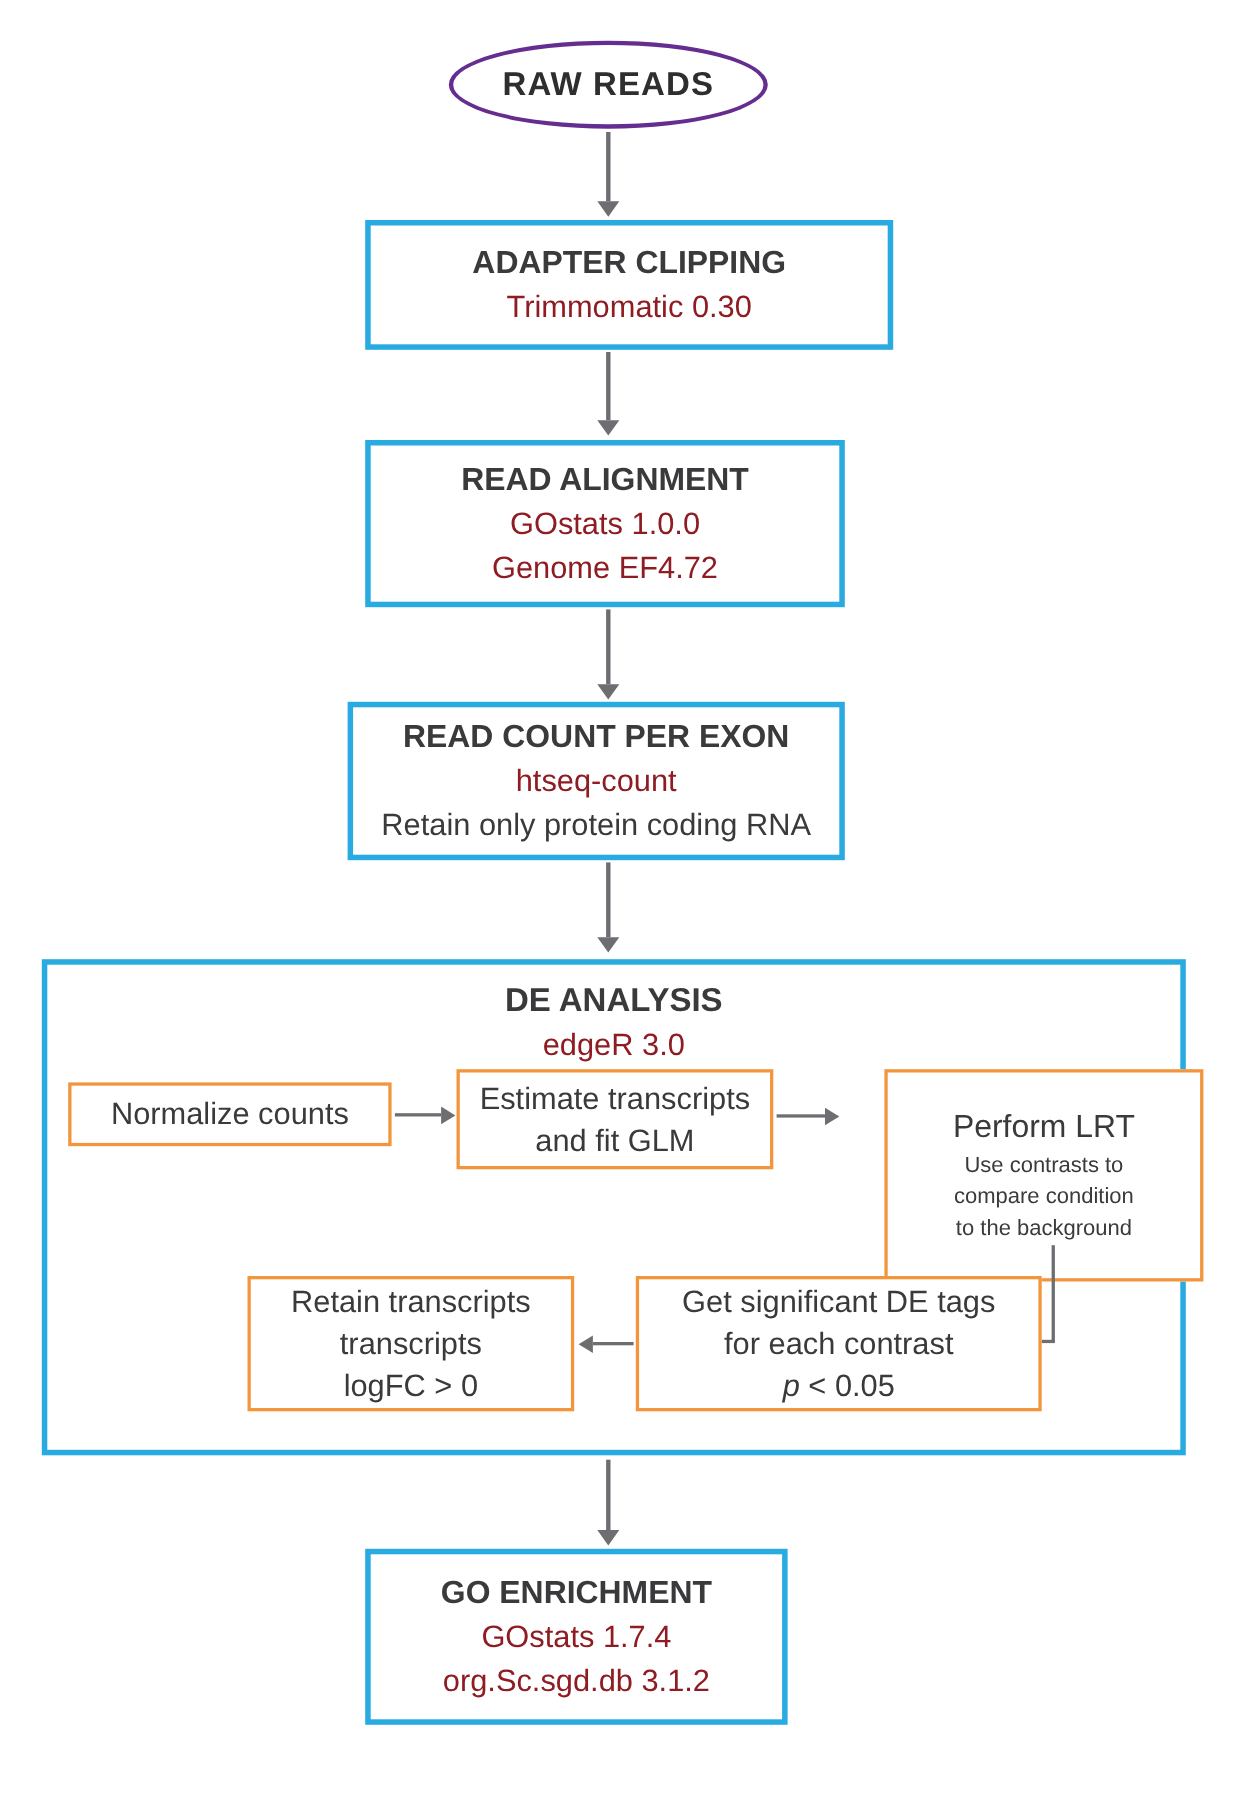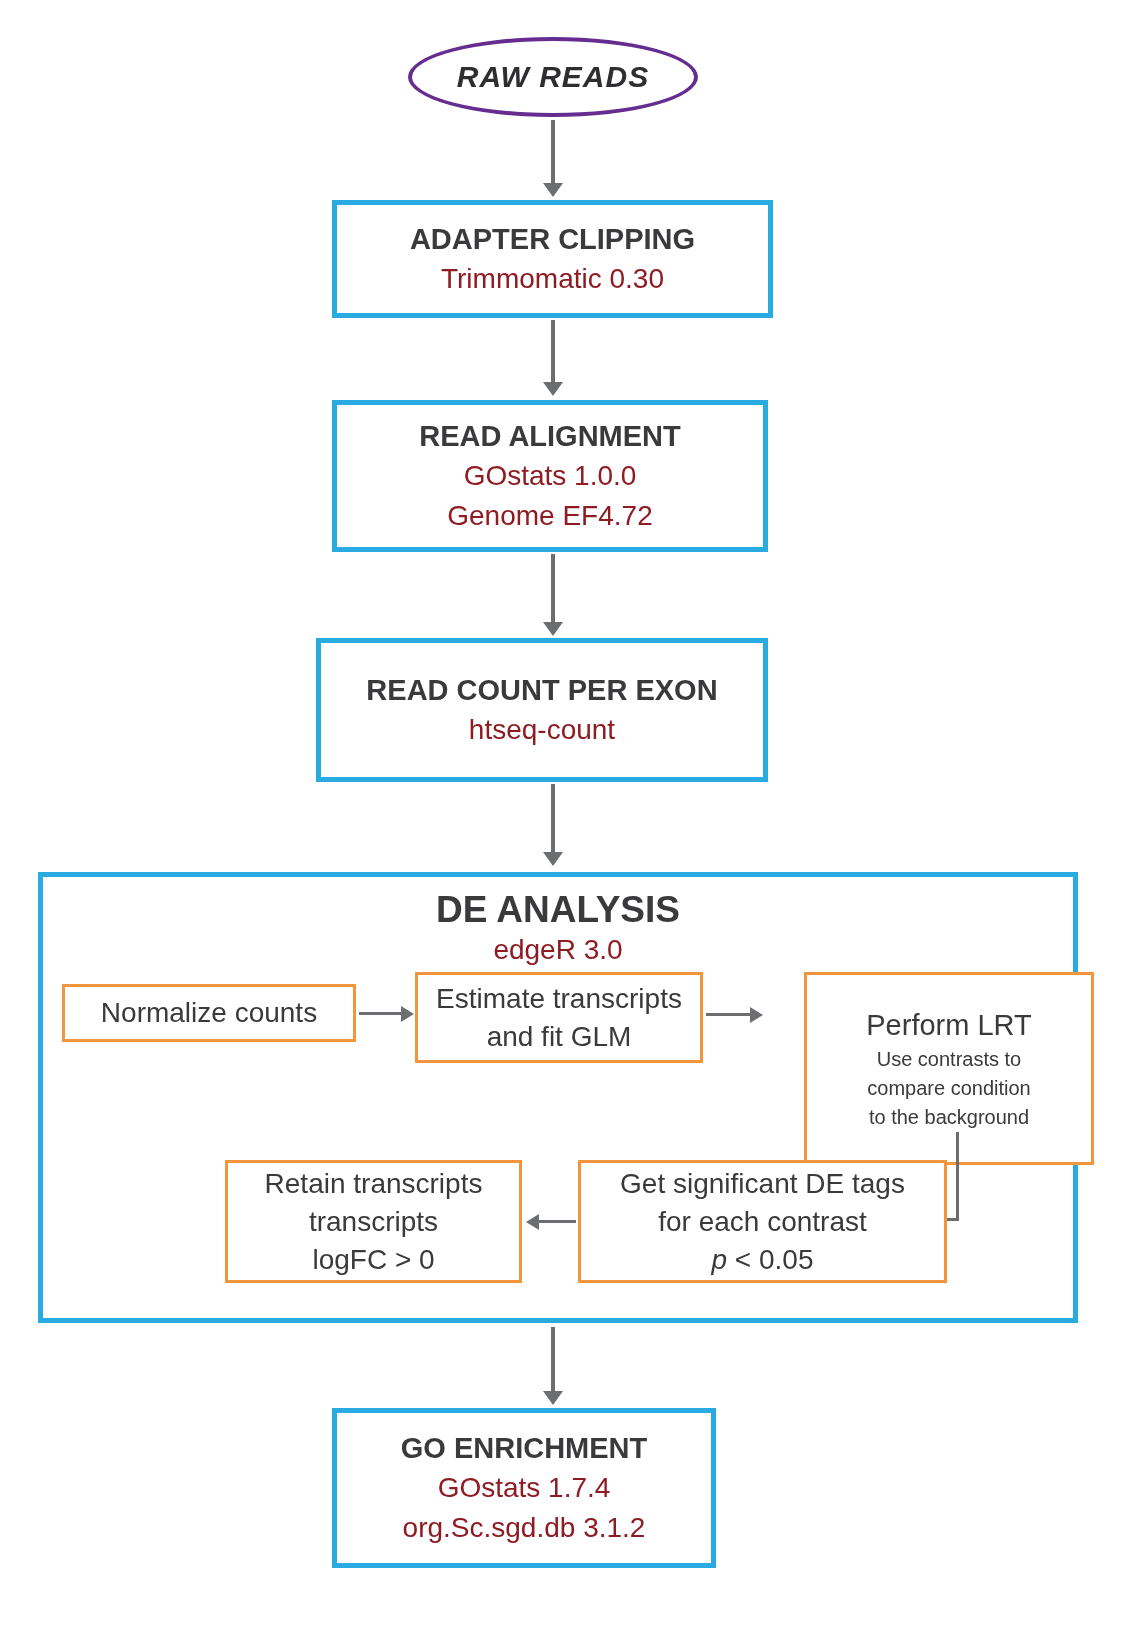--- a/index.html
+++ b/index.html
@@ -14,27 +14,27 @@
   body{font-family:"Liberation Sans","DejaVu Sans",sans-serif;color:var(--dark);}
   #canvas{position:relative;width:1123px;height:1630px;background:#ffffff;overflow:hidden;margin:0 auto;}
 
   
   .node{position:absolute;box-sizing:border-box;background:#ffffff;display:flex;flex-direction:column;align-items:center;justify-content:center;text-align:center;}
   .blue-box{border:5px solid var(--blue);}
   .orange-box{border:3px solid var(--orange);}
   .ellipse{border:4px solid var(--purple);border-radius:50%;}
 
   .node-title{font-size:29px;font-weight:bold;color:var(--dark);line-height:40px;}
-  .big-title{font-size:37px;font-weight:bold;color:var(--dark);line-height:40px;}
+  .big-title{font-size:30px;font-weight:bold;color:var(--dark);line-height:40px;}
   .tool-line{font-size:28px;color:var(--red);line-height:40px;}
   .note-line{font-size:28px;color:var(--dark);line-height:40px;}
   .step-line{font-size:28px;color:var(--dark);line-height:38px;}
   .step-title{font-size:29px;color:var(--dark);line-height:40px;}
   .step-small{font-size:20px;color:var(--dark);line-height:29px;}
-  .ellipse-label{font-size:30px;font-weight:bold;color:#2e2e30;letter-spacing:1px;font-style:italic;}
+  .ellipse-label{font-size:30px;font-weight:bold;color:#2e2e30;letter-spacing:1px;}
   .italic{font-style:italic;}
 
   
   .container-box{position:absolute;box-sizing:border-box;border:5px solid var(--blue);background:#ffffff;}
   .container-title{position:absolute;left:0;top:13px;width:100%;text-align:center;}
 
   
   .arrow-v{position:absolute;width:4px;background:var(--arrow);}
   .arrow-v::after{content:"";position:absolute;bottom:-14px;left:50%;transform:translateX(-50%);
     border-left:10px solid transparent;border-right:10px solid transparent;border-top:14px solid var(--arrow);}
@@ -50,38 +50,39 @@
 <body>
 
 <div id="canvas">
 
   <div class="node ellipse" style="left:408px;top:37px;width:290px;height:80px;">
     <div class="ellipse-label">RAW READS</div>
   </div>
 
   <div class="arrow-v" style="left:551px;top:120px;height:63px;"></div>
 
-  <div class="node blue-box" style="left:332px;top:200px;width:441px;height:118px;">
+  <div class="node blue-box" style="left:332px;top:200px;width:480px;height:118px;">
     <div class="node-title">ADAPTER CLIPPING</div>
     <div class="tool-line">Trimmomatic 0.30</div>
   </div>
 
   <div class="arrow-v" style="left:551px;top:320px;height:62px;"></div>
 
   <div class="node blue-box" style="left:332px;top:400px;width:436px;height:152px;">
     <div class="node-title">READ ALIGNMENT</div>
     <div class="tool-line">GOstats 1.0.0</div>
     <div class="tool-line">Genome EF4.72</div>
   </div>
 
   <div class="arrow-v" style="left:551px;top:554px;height:68px;"></div>
 
   <div class="node blue-box" style="left:316px;top:638px;width:452px;height:144px;">
     <div class="node-title">READ COUNT PER EXON</div>
     <div class="tool-line">htseq-count</div>
+    <div class="note-line">Retain only protein coding RNA</div>
   </div>
 
   <div class="arrow-v" style="left:551px;top:784px;height:68px;"></div>
 
   <div class="container-box" style="left:38px;top:872px;width:1040px;height:451px;">
 
     <div class="container-title">
       <div class="big-title">DE ANALYSIS</div>
       <div class="tool-line">edgeR 3.0</div>
     </div>

